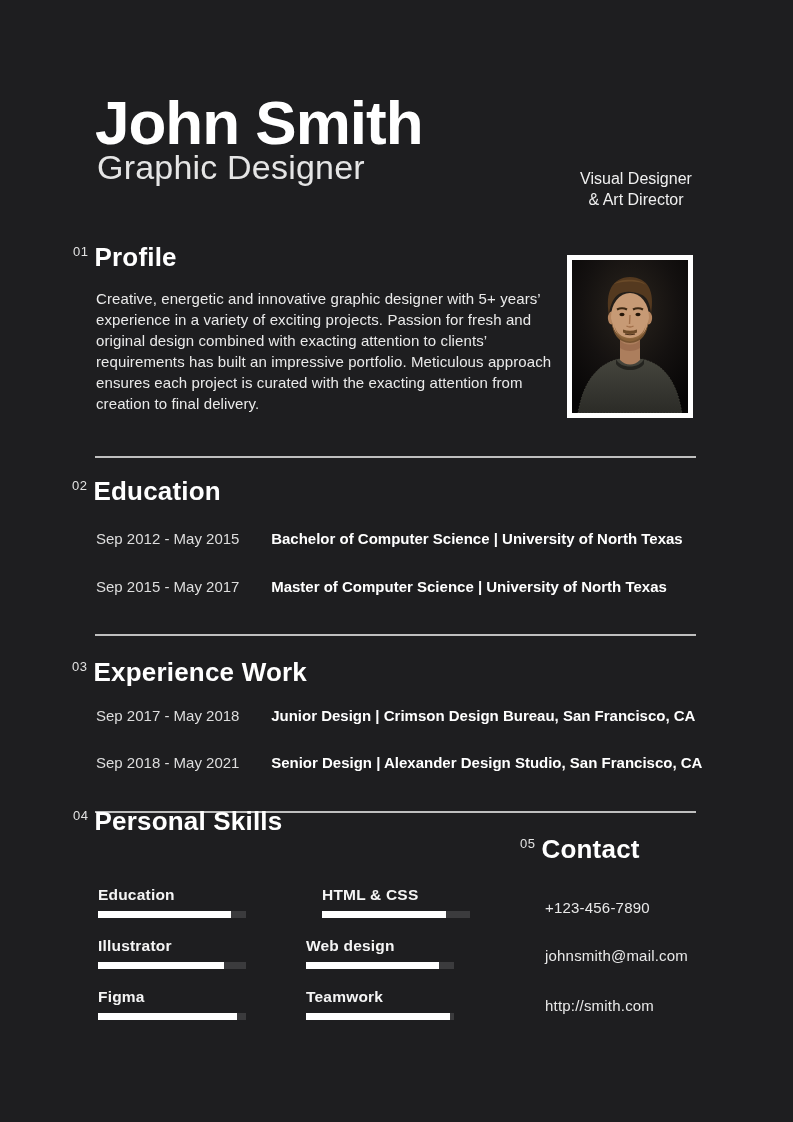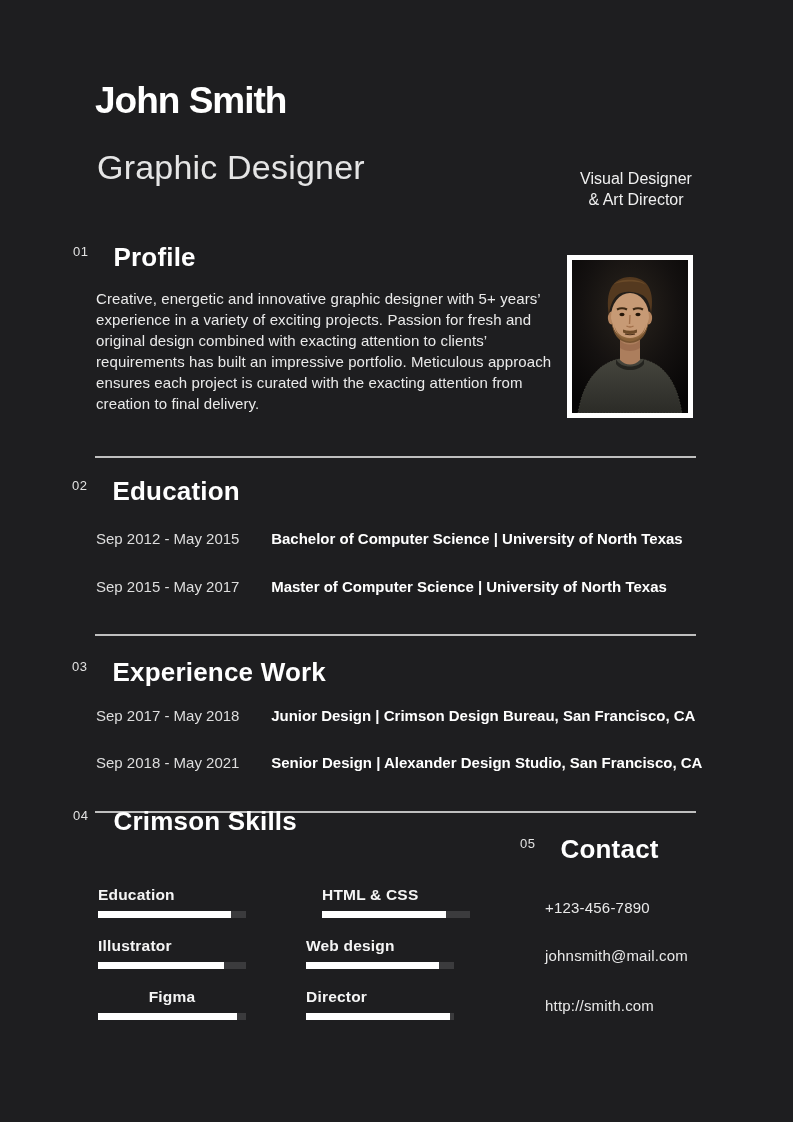--- a/index.html
+++ b/index.html
@@ -5,33 +5,33 @@
   html,body { margin:0; padding:0; background:#1e1e20; }
   #page {
     position:relative; width:793px; height:1122px;
     background:#1e1e20; overflow:hidden;
     font-family:"Liberation Sans", sans-serif;
     color:#ffffff;
   }
   .abs { position:absolute; }
 
   .name {
-    left:95px; top:82px; font-size:37px; font-weight:800;
+    left:95px; top:92px; font-size:62px; font-weight:800;
     letter-spacing:-1px; line-height:1; margin:0; color:#fff;
   }
   .job-title {
     left:97px; top:150px; font-size:34px; font-weight:400;
     letter-spacing:0.2px; color:#e5e5e5; line-height:1;
   }
   .tagline {
     left:575px; top:168px; width:122px; text-align:center;
     font-size:16px; line-height:21px; color:#f0f0f0;
   }
 
-  .sec-head { display:flex; align-items:flex-start; gap:25px; }
+  .sec-head { display:flex; align-items:flex-start; gap:6px; }
   .sec-num  { font-size:13px; color:#e2e2e2; line-height:1; margin-top:2px; letter-spacing:0.5px; }
   .sec-title{ font-size:26px; font-weight:700; line-height:1.1; letter-spacing:0.2px; color:#fff; }
 
   .profile-text {
     left:96px; top:288px; width:462px; margin:0;
     font-size:15px; line-height:21px; color:#eaeaea; letter-spacing:0.1px;
   }
 
   .photo-frame {
     left:567px; top:255px; width:116px; height:153px;
@@ -145,55 +145,55 @@
   </div>
   <div class="abs row" style="top:754px;">
     <span class="date">Sep 2018 - May 2021</span>
     <span class="desc">Senior Design | Alexander Design Studio, San Francisco, CA</span>
   </div>
 
   <div class="abs divider" style="top:811px;"></div>
 
   <div class="abs sec-head" style="left:73px; top:807px;">
     <span class="sec-num">04</span>
-    <span class="sec-title">Crimson Skills</span>
+    <span class="sec-title">Personal Skills</span>
   </div>
 
   <div class="abs skill" style="left:98px; top:886px;">
     <div class="skill-label">Education</div>
     <div class="track">
         <div class="fill" style="width: 90%;"></div>
       </div>
   </div>
   <div class="abs skill" style="left:98px; top:937px;">
     <div class="skill-label">Illustrator</div>
     <div class="track">
         <div class="fill" style="width: 85%;"></div>
       </div>
   </div>
-  <div class="abs skill" style="left:98px; top:988px;text-align:center;">
+  <div class="abs skill" style="left:98px; top:988px;">
     <div class="skill-label">Figma</div>
     <div class="track">
         <div class="fill" style="width: 94%;"></div>
       </div>
   </div>
   <div class="abs skill" style="left:322px; top:886px;">
     <div class="skill-label">HTML &amp; CSS</div>
     <div class="track">
         <div class="fill" style="width: 84%;"></div>
       </div>
   </div>
   <div class="abs skill" style="left:306px; top:937px;">
     <div class="skill-label">Web design</div>
     <div class="track">
         <div class="fill" style="width: 90%;"></div>
       </div>
   </div>
   <div class="abs skill" style="left:306px; top:988px;">
-    <div class="skill-label">Director</div>
+    <div class="skill-label">Teamwork</div>
     <div class="track">
         <div class="fill" style="width: 97%;"></div>
       </div>
   </div>
 
   <div class="abs sec-head" style="left:520px; top:835px;">
     <span class="sec-num">05</span>
     <span class="sec-title">Contact</span>
   </div>
   <div class="abs contact-item" style="top:899px;">+123-456-7890</div>

